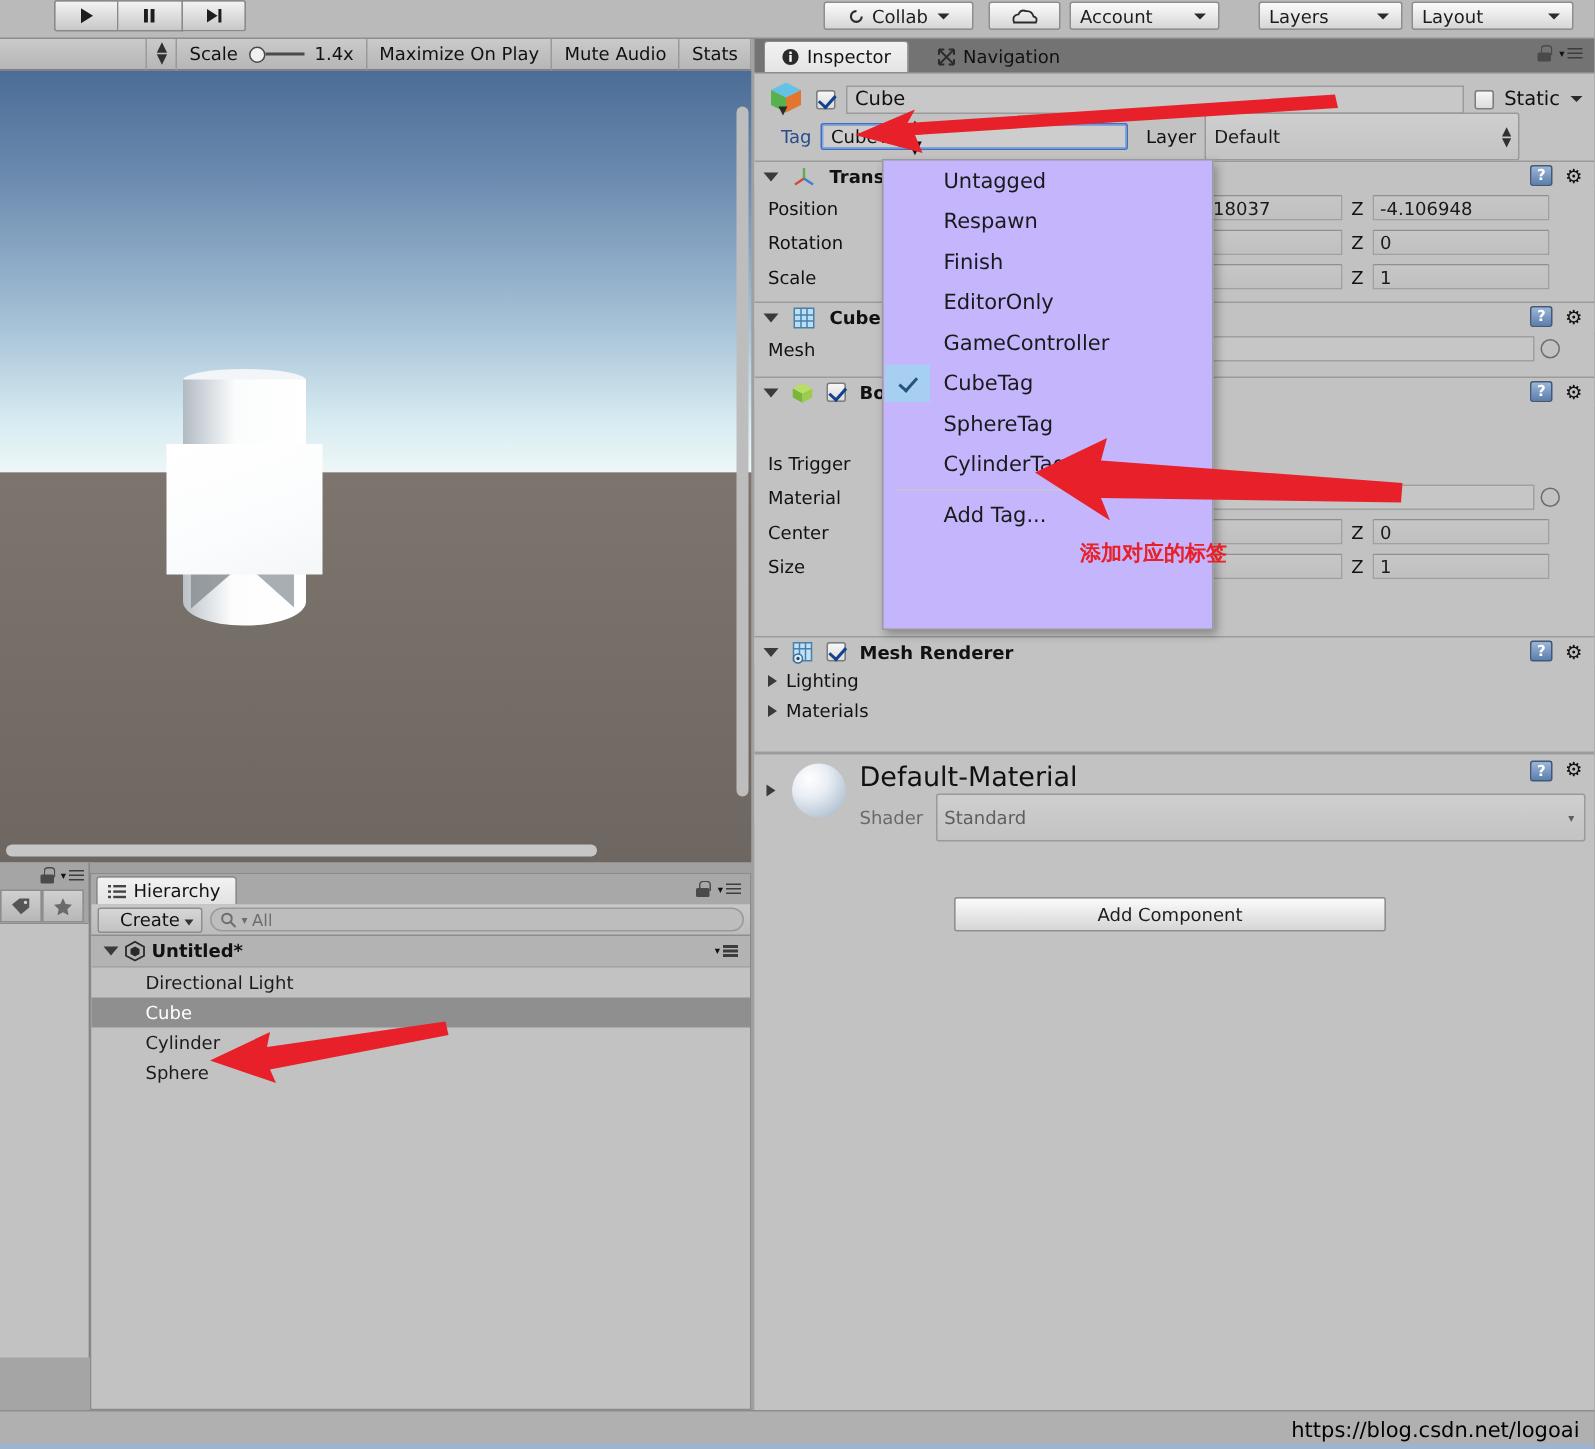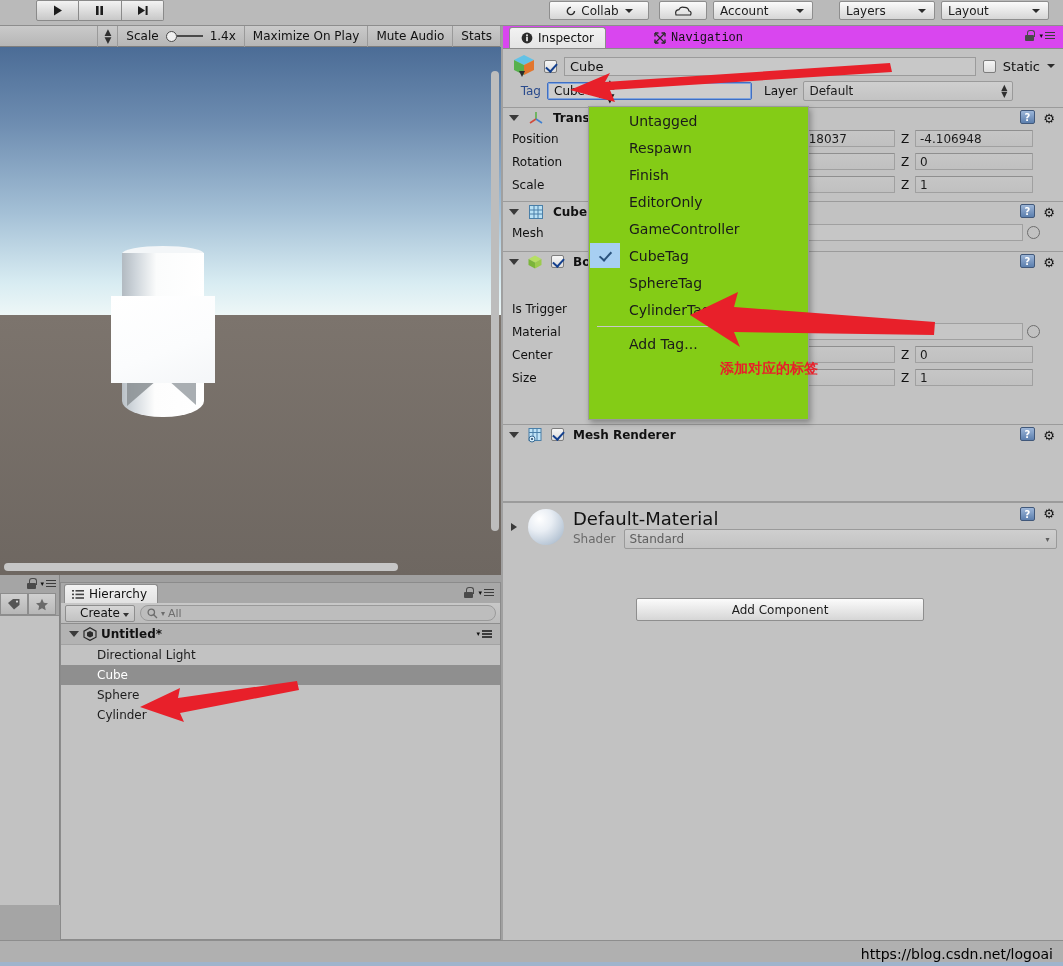--- a/index.html
+++ b/index.html
@@ -34,21 +34,21 @@
     color:#1b1b1b;
     height:17px;
   }
   .popupfield {
     background: linear-gradient(#cfcfcf,#c3c3c3);
     border:1px solid #9a9a9a;
     border-radius:2px;
     display:flex; align-items:center;
     padding-left:5px;
     font-size:12px; color:#1b1b1b;
-    height:20px;
+    height:32px;
     position:relative;
   }
   .popupfield .dd-arrows {
     position:absolute; right:5px; top:50%; transform:translateY(-50%);
     font-size:8px; line-height:7px; color:#303030; text-align:center;
   }
 
   
   #topbar { left:0; top:0; width:1063px; height:26px; background:#bababa;
             border-bottom:1px solid #8d8d8d; }
@@ -144,21 +144,21 @@
      font-weight:bold; font-size:12px; padding-left:8px; gap:4px; position:relative; }
   .h-row { height:20px; display:flex; align-items:center; padding-left:36px;
      font-size:12px; color:#1c1c1c; }
   .h-row.selected { background:#8f8f8f; color:#fff; }
   .foldout { width:0;height:0;border-left:5px solid transparent;
      border-right:5px solid transparent;border-top:6px solid #3a3a3a; }
 
   
   #insp { left:503px; top:26px; width:560px; height:914px; background:#b2b2b2; }
   #insp-tabbar { position:absolute; left:0; top:0; width:560px; height:22px;
-     background:#d946ef; }
+     background:#737373; }
   .itab { position:absolute; top:1px; height:21px; padding:0 11px;
      display:flex; align-items:center; gap:5px; font-size:12px;
      border-radius:3px 3px 0 0; }
   .itab.active { background:linear-gradient(#f2f2f2,#e4e4e4);
      border:1px solid #8b8b8b; border-bottom:none; }
   #insp-body { position:absolute; left:0; top:22px; width:560px; height:892px;
      background:#c2c2c2; border-top:1px solid #8b8b8b; }
   #namerow { position:absolute; left:0; top:4px; width:560px; height:26px;
      display:flex; align-items:center; padding:0 8px; gap:7px; }
   .cube-ico { width:26px; height:26px; position:relative; }
@@ -205,21 +205,21 @@
   
   #matblock { position:absolute; left:0; top:452px; width:560px; height:48px;
       background:#c2c2c2; border-top:2px solid #9b9b9b; }
   .sphere-prev { position:absolute; left:25px; top:6px; width:36px; height:36px;
       border-radius:50%;
       background:radial-gradient(circle at 32% 28%, #ffffff 0%, #e9eef4 35%, #b9c7d6 75%, #93a5b8 100%); }
   #addcomp { position:absolute; left:133px; top:549px; width:288px; height:23px; }
 
   
   #dropdown { left:588px; top:106px; width:221px; height:314px;
-     background:#84cc16; border:1px solid #9a9a9a;
+     background:#c4b5fd; border:1px solid #9a9a9a;
      box-shadow:2px 3px 6px rgba(0,0,0,.3); z-index:50; }
   .menu-item { height:27px; display:flex; align-items:center;
      padding-left:40px; font-size:14px; color:#1a1a1a; position:relative; }
   .menu-item .hl { position:absolute; left:1px; top:1px; width:30px; height:25px;
      background:#a7cff2; display:flex; align-items:center; justify-content:center; }
   .menu-item .hl::after { content:""; width:5px; height:10px;
      border:solid #29527c; border-width:0 2px 2px 0; transform:rotate(42deg);
      margin-top:-2px; }
   .menu-sep { height:1px; background:#c8c8c8; margin:3px 8px; }
 
@@ -422,39 +422,39 @@
             </span>
         </span>
       </div>
       <div class="h-row">
           <span>Directional Light</span>
         </div>
       <div class="h-row selected">
           <span>Cube</span>
         </div>
       <div class="h-row">
+          <span>Cylinder</span>
+        </div>
+      <div class="h-row">
           <span>Sphere</span>
-        </div>
-      <div class="h-row">
-          <span>Cylinder</span>
         </div>
     </div>
   </div>
 
   <div id="insp" class="abs">
     <div id="insp-tabbar">
       <div class="itab active" style="left:6px;">
         <svg width="12" height="12" viewBox="0 0 12 12">
           <circle cx="6" cy="6" r="5.4" fill="#2b2b2b"></circle>
             <rect x="5.2" y="4.6" width="1.6" height="4.6" fill="#fff"></rect>
             <rect x="5.2" y="2.4" width="1.6" height="1.6" fill="#fff"></rect>
         </svg>
         <span>Inspector</span>
       </div>
-      <div class="itab" style="left:140px;font-family:Liberation Mono, monospace;">
+      <div class="itab" style="left:111px;">
         <svg width="12" height="12" viewBox="0 0 12 12">
           <path d="M1 1 L4.5 1 M1 1 L1 4.5 M11 1 L7.5 1 M11 1 L11 4.5 M1 11 L4.5 11 M1 11 L1 7.5 M11 11 L7.5 11 M11 11 L11 7.5" stroke="#2b2b2b" stroke-width="1.4" fill="none"></path>
           <path d="M1 1 L11 11 M11 1 L1 11" stroke="#2b2b2b" stroke-width="1.2"></path>
         </svg>
         <span>Navigation</span>
       </div>
       <div class="abs" style="right:8px;top:4px;display:flex;gap:5px;align-items:center;">
         <span class="lockico"></span>
         <span class="mini-menu">
           <span style="font-size:7px;">▾</span>
@@ -660,20 +660,32 @@
             <line x1="10" y1="1.5" x2="10" y2="13.5" stroke="#4a7fa8"></line>
             <line x1="2" y1="5.5" x2="14" y2="5.5" stroke="#4a7fa8"></line>
             <circle cx="5" cy="12" r="3" fill="#d8eefb" stroke="#3a6b93"></circle>
             <circle cx="5" cy="12" r="1.1" fill="#2a4b6a"></circle>
           </svg>
           <span class="ck on"></span>
           <span style="margin-left:4px;">Mesh Renderer</span>
           <span class="help helpicon">?</span>
           <span class="gear">⚙</span>
         </div>
+        <div class="prow" style="height:20px;">
+          <span style="padding-left:9px;display:flex;align-items:center;gap:6px;">
+            <span class="fold-r"></span>
+            <span>Lighting</span>
+          </span>
+        </div>
+        <div class="prow" style="height:20px;">
+          <span style="padding-left:9px;display:flex;align-items:center;gap:6px;">
+            <span class="fold-r"></span>
+            <span>Materials</span>
+          </span>
+        </div>
       </div>
 
       <div id="matblock">
         <span class="abs" style="left:8px;top:20px;">
           <span class="fold-r" style="display:block;"></span>
         </span>
         <div class="sphere-prev"></div>
         <div class="abs" style="left:70px; top:5px; font-size:18px;">Default-Material</div>
         <div class="abs" style="left:70px; top:26px; display:flex; align-items:center; gap:8px;">
           <span style="color:#6a6a6a;">Shader</span>

